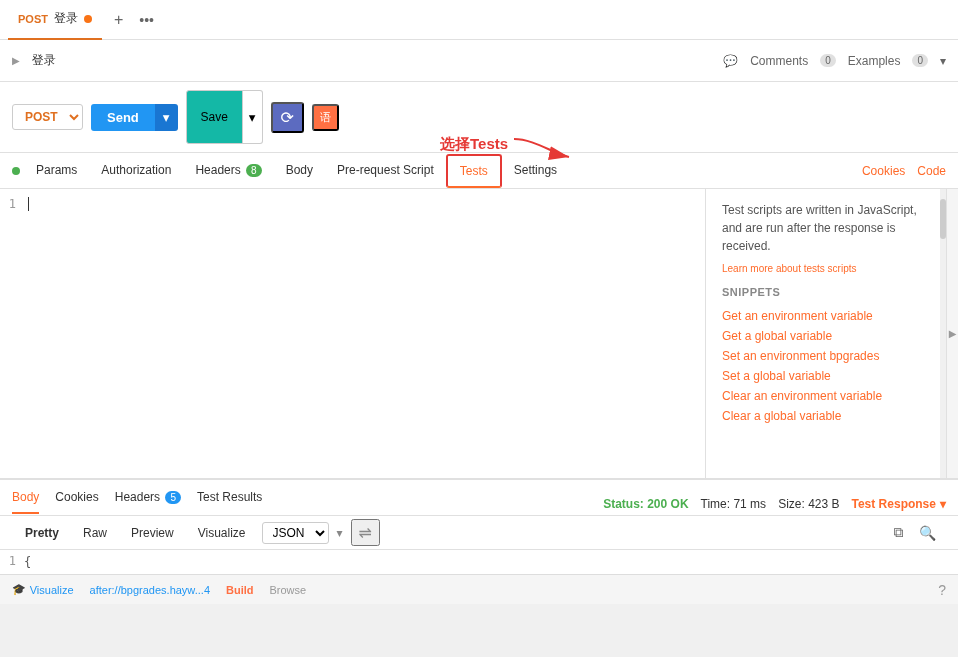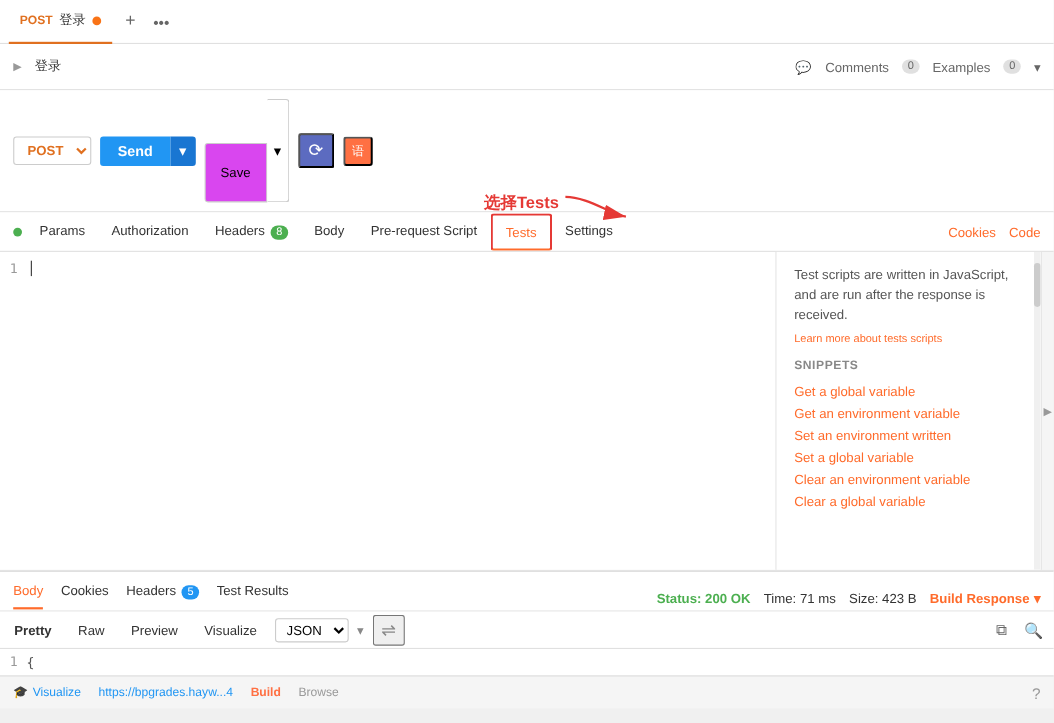--- a/index.html
+++ b/index.html
@@ -22,21 +22,21 @@
     .spacer { flex: 1; }
     .comments-area { display: flex; align-items: center; gap: 12px; font-size: 12px; color: #666; }
     .badge { background: #e0e0e0; border-radius: 8px; padding: 1px 5px; font-size: 10px; }
 
     
     .url-bar { display: flex; align-items: center; background: #fff; padding: 8px 12px; gap: 8px; border-bottom: 1px solid #e0e0e0; }
     .method-select { border: 1px solid #ccc; border-radius: 3px; padding: 4px 8px; font-size: 12px; color: #e07020; font-weight: bold; background: #fff; cursor: pointer; min-width: 70px; }
     .url-input { flex: 1; border: 1px solid #ccc; border-radius: 3px; padding: 5px 10px; font-size: 12px; color: #333; }
     .send-btn { background: #2196f3; color: #fff; border: none; border-radius: 3px 0 0 3px; padding: 6px 16px; font-size: 13px; font-weight: bold; cursor: pointer; }
     .send-dropdown { background: #1976d2; color: #fff; border: none; border-radius: 0 3px 3px 0; padding: 6px 8px; cursor: pointer; }
-    .save-btn { background: #d946ef; border: 1px solid #ccc; border-radius: 3px 0 0 3px; padding: 19px 14px; font-size: 12px; cursor: pointer; margin-top: 40px; }
+    .save-btn { background: #14b8a6; border: 1px solid #ccc; border-radius: 3px 0 0 3px; padding: 19px 14px; font-size: 12px; cursor: pointer; }
     .save-dropdown { background: #fff; border: 1px solid #ccc; border-left: none; border-radius: 0 3px 3px 0; padding: 5px 6px; cursor: pointer; }
     .sync-icon { background: #5c6bc0; border-radius: 3px; color: #fff; padding: 4px 8px; font-size: 16px; cursor: pointer; }
     .lang-icon { background: #ff7043; border-radius: 3px; color: #fff; padding: 4px 6px; font-size: 11px; cursor: pointer; }
 
     
     .tabs-bar { display: flex; align-items: center; background: #fff; border-bottom: 1px solid #e0e0e0; padding: 0 12px; height: 36px; }
     .tab { padding: 8px 12px; font-size: 12px; cursor: pointer; color: #333; border-bottom: 2px solid transparent; }
     .tab.active { color: #ff6b2b; border-bottom: 2px solid #ff6b2b; }
     .tab-badge { background: #4caf50; color: #fff; border-radius: 8px; padding: 1px 5px; font-size: 10px; margin-left: 2px; }
     .tab-badge.blue { background: #2196f3; }
@@ -65,21 +65,21 @@
     
     .response-area { background: #fff; border-top: 1px solid #e0e0e0; }
     .response-tabs { display: flex; align-items: center; padding: 0 12px; height: 36px; border-bottom: 1px solid #e0e0e0; gap: 16px; }
     .response-tab { font-size: 12px; cursor: pointer; color: #333; padding: 8px 0; border-bottom: 2px solid transparent; }
     .response-tab.active { color: #ff6b2b; border-bottom: 2px solid #ff6b2b; }
     .response-status { margin-left: auto; display: flex; gap: 12px; font-size: 12px; align-items: center; margin-top: 12px; }
     .status-ok { color: #4caf50; font-weight: bold; }
     .save-response-btn { color: #ff6b2b; font-weight: bold; cursor: pointer; display: flex; align-items: center; gap: 4px; }
 
     
-    .format-bar { display: flex; align-items: center; padding: 4px 5px; border-bottom: 1px solid #e0e0e0; gap: 8px; background: #fff; height: 34px; }
+    .format-bar { display: flex; align-items: center; padding: 4px 17px; border-bottom: 1px solid #e0e0e0; gap: 8px; background: #fff; height: 34px; }
     .format-btn { font-size: 12px; cursor: pointer; padding: 2px 8px; border: none; background: none; color: #333; }
     .format-btn.active { font-weight: bold; color: #333; }
     .format-select { border: 1px solid #ccc; border-radius: 3px; font-size: 12px; padding: 2px 6px; background: #fff; cursor: pointer; }
     .format-icon { font-size: 16px; cursor: pointer; color: #888; padding: 2px 6px; }
     .right-icons { margin-left: auto; display: flex; gap: 8px; }
 
     
     .code-area { padding: 4px 0; background: #fff; font-family: monospace; font-size: 12px; }
     .code-row { display: flex; align-items: flex-start; }
     .code-line { padding: 1px 12px 1px 0; color: #555; }
@@ -189,23 +189,23 @@
     <div class="editor-row">
       <span class="line-num">1</span>
       <span class="editor-content"><span class="cursor"></span></span>
     </div>
   </div>
 
   <div class="sidebar sidebar-scroll">
     <p class="sidebar-desc">Test scripts are written in JavaScript, and are run after the response is received.</p>
     <a class="sidebar-link">Learn more about tests scripts</a>
     <div class="snippets-title">SNIPPETS</div>
+    <div class="snippet-item">Get an environment variable</div>
     <div class="snippet-item">Get a global variable</div>
-    <div class="snippet-item">Get an environment variable</div>
-    <div class="snippet-item">Set an environment written</div>
+    <div class="snippet-item">Set an environment bpgrades</div>
     <div class="snippet-item">Set a global variable</div>
     <div class="snippet-item">Clear an environment variable</div>
     <div class="snippet-item">Clear a global variable</div>
     <div class="vscroll">
       <div class="vscroll-thumb"></div>
     </div>
   </div>
 
   <div style="width:12px; background:#f5f5f5; display:flex; align-items:center; justify-content:center; cursor:pointer; border-left:1px solid #e0e0e0;">
     <span style="font-size:10px; color:#999;">▶</span>
@@ -226,21 +226,21 @@
       <span class="tab-badge blue">5</span>
     </div>
     <div class="response-tab">
       <span>Test Results</span>
     </div>
     <div class="response-status">
       <span class="status-ok">Status: 200 OK</span>
       <span>Time: 71 ms</span>
       <span>Size: 423 B</span>
       <span class="save-response-btn">
-        <span>Build Response</span>
+        <span>Test Response</span>
         <span>▾</span>
       </span>
     </div>
   </div>
 
   <div class="format-bar">
     <button class="format-btn active">Pretty</button>
     <button class="format-btn">Raw</button>
     <button class="format-btn">Preview</button>
     <button class="format-btn">Visualize</button>
@@ -261,17 +261,17 @@
       <span class="code-line">{</span>
     </div>
   </div>
 </div>
 
 <div class="bottom-bar">
   <div class="bootcamp-area">
     <span>🎓</span>
     <span class="bottom-link">Visualize</span>
   </div>
-  <span class="bottom-link">https://bpgrades.hayw...4</span>
+  <span class="bottom-link">after://bpgrades.hayw...4</span>
   <span class="build-link">Build</span>
   <span class="browse-link">Browse</span>
   <span class="help-icon">?</span>
 </div>
 
 </body></html>

